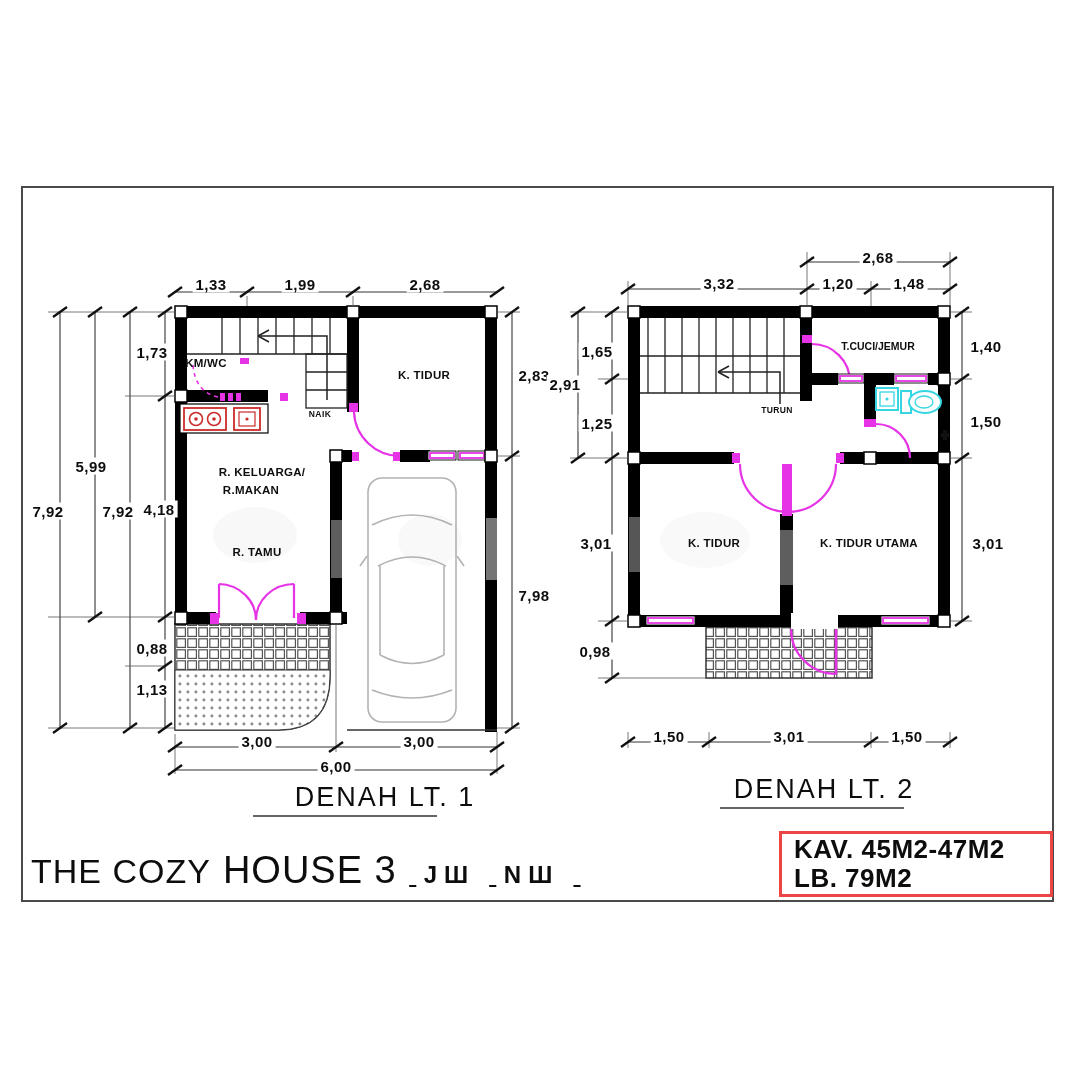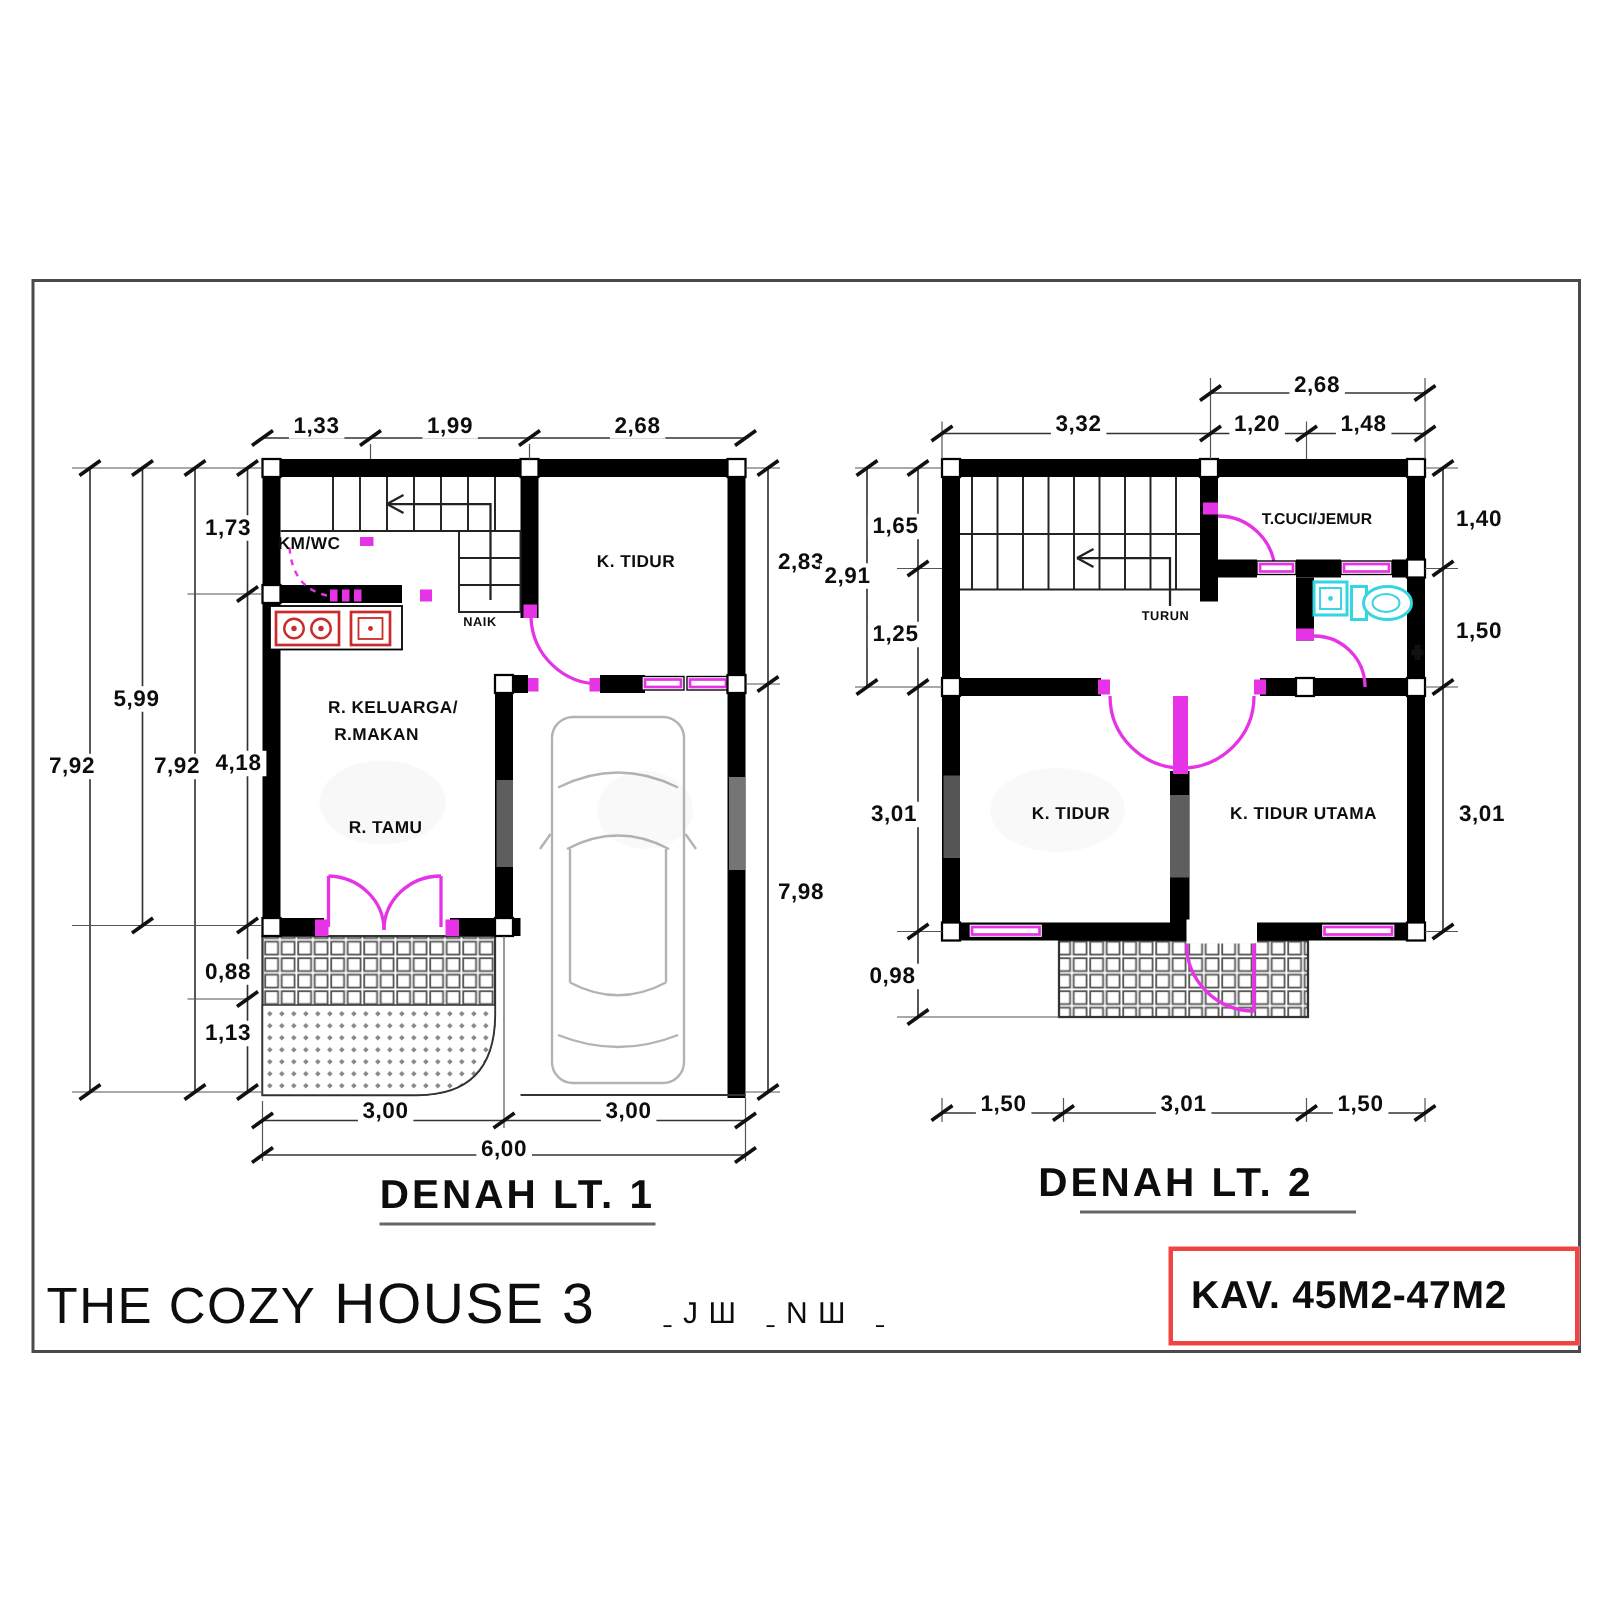--- a/index.html
+++ b/index.html
@@ -4,25 +4,25 @@
 <style>
   html,body{margin:0;padding:0;background:#fff;}
   #canvas{position:relative;width:1080px;height:1080px;background:#ffffff;overflow:hidden;
           font-family:"Liberation Sans","DejaVu Sans",sans-serif;color:#0d0d0d;}
   #drawing{position:absolute;left:0;top:0;}
   .lbl{position:absolute;transform:translate(-50%,-50%);white-space:nowrap;z-index:3;}
   .dim{font-size:15px;font-weight:700;background:#fff;padding:0 3px;letter-spacing:.4px;}
   .room{font-size:11.5px;font-weight:700;letter-spacing:.3px;}
   .room-sm{font-size:10.5px;font-weight:700;}
   .tiny{font-size:8.5px;font-weight:700;letter-spacing:.4px;}
-  .title{font-size:27px;font-weight:700;letter-spacing:2px;}
+  .title{font-size:27px;font-weight:400;letter-spacing:2px;margin-left:40px;}
   #brand{position:absolute;left:31px;top:849px;display:flex;align-items:baseline;gap:12px;z-index:3;}
   #brand .b1{font-size:34px;font-weight:400;letter-spacing:1px;}
   #brand .b2{font-size:38px;font-weight:400;letter-spacing:1px;}
-  #brand .b3{font-size:20px;font-weight:400;letter-spacing:7px;margin-left:33px;}
+  #brand .b3{font-size:24px;font-weight:700;letter-spacing:7px;}
   #areabox{position:absolute;left:779px;top:831px;width:256px;height:60px;border:3px solid #ef4444;
            background:#fff;display:flex;flex-direction:column;justify-content:center;
            padding-left:12px;z-index:3;}
   #areabox div{font-size:26px;font-weight:800;line-height:1.12;letter-spacing:.5px;}
   #frame{position:absolute;left:21px;top:186px;width:1029px;height:712px;border:2px solid #4a4a4a;z-index:1;}
 </style>
 </head>
 <body>
 
 <div id="canvas">
@@ -346,15 +346,16 @@
   <div class="lbl title" style="left:345px;top:797px">DENAH  LT. 1</div>
   <div class="lbl title" style="left:784px;top:789px">DENAH  LT. 2</div>
 
   <div id="brand">
     <span class="b1">THE COZY</span>
     <span class="b2">HOUSE 3</span>
     <span class="b3">ˍЈШ  ˍNШ  ˍ</span>
   </div>
   <div id="areabox">
     <div>KAV. 45M2-47M2</div>
+    <div>LB. 79M2</div>
   </div>
 
 </div>
 
 </body></html>

